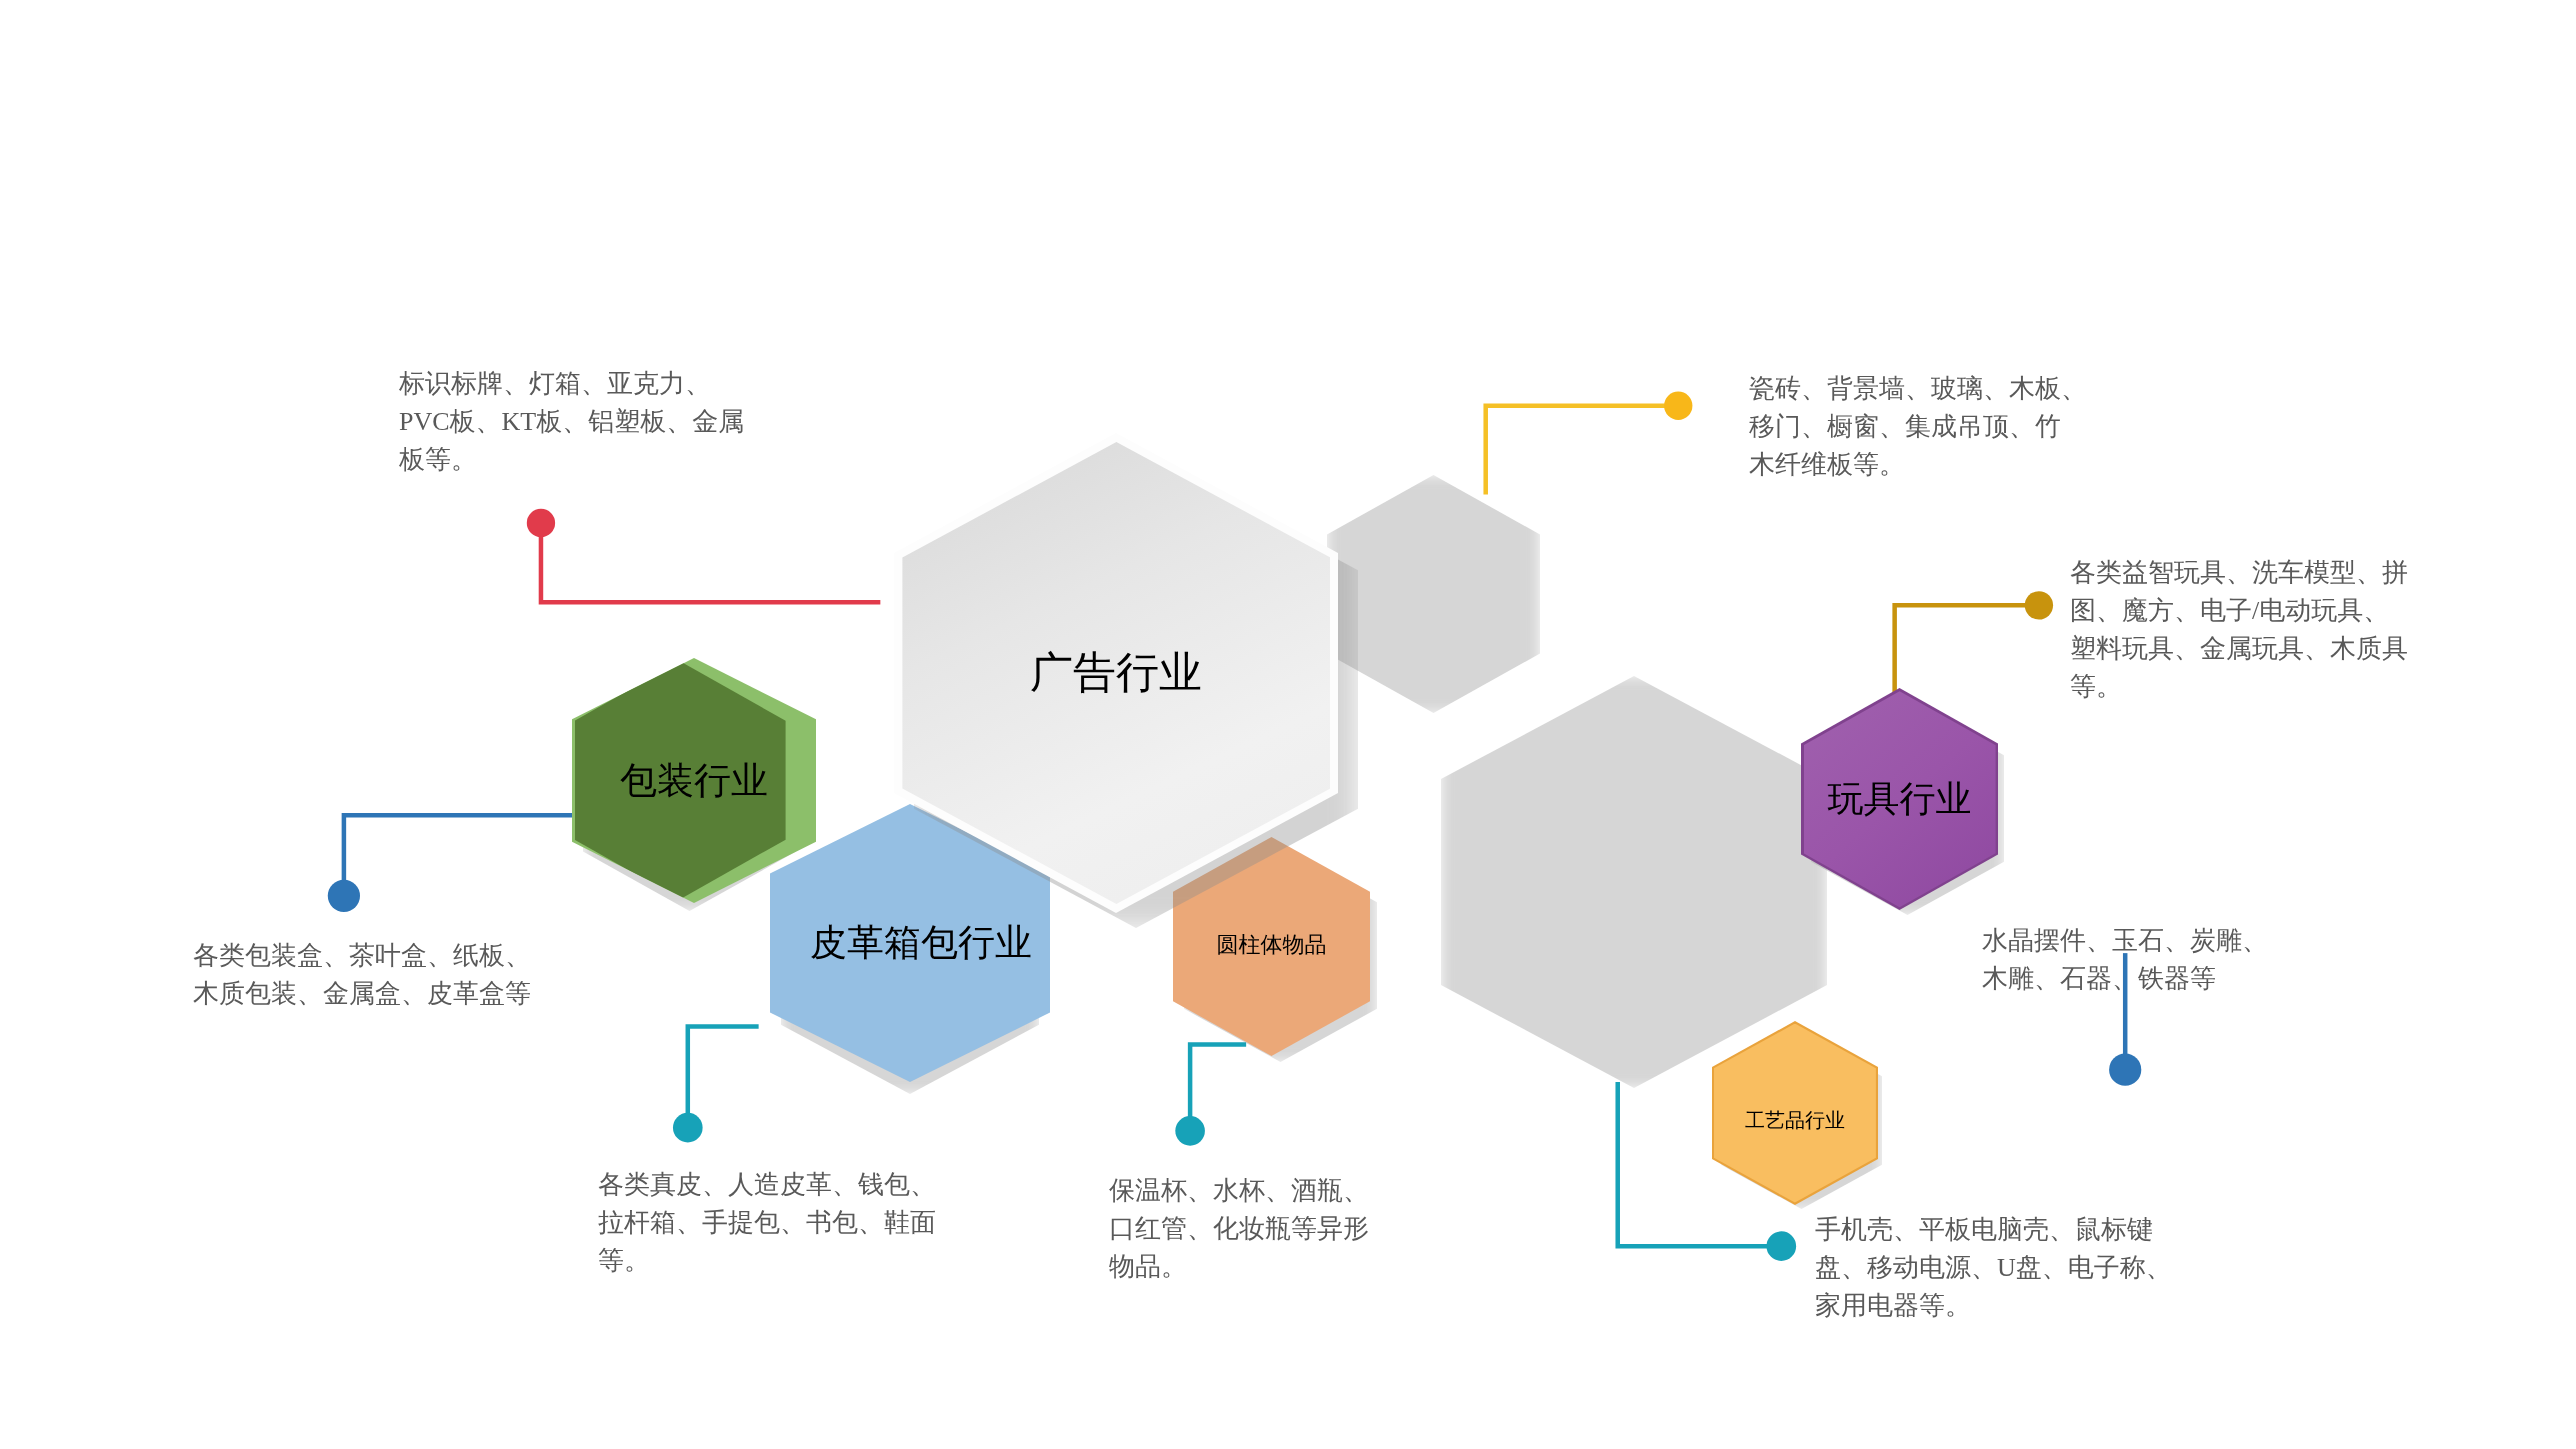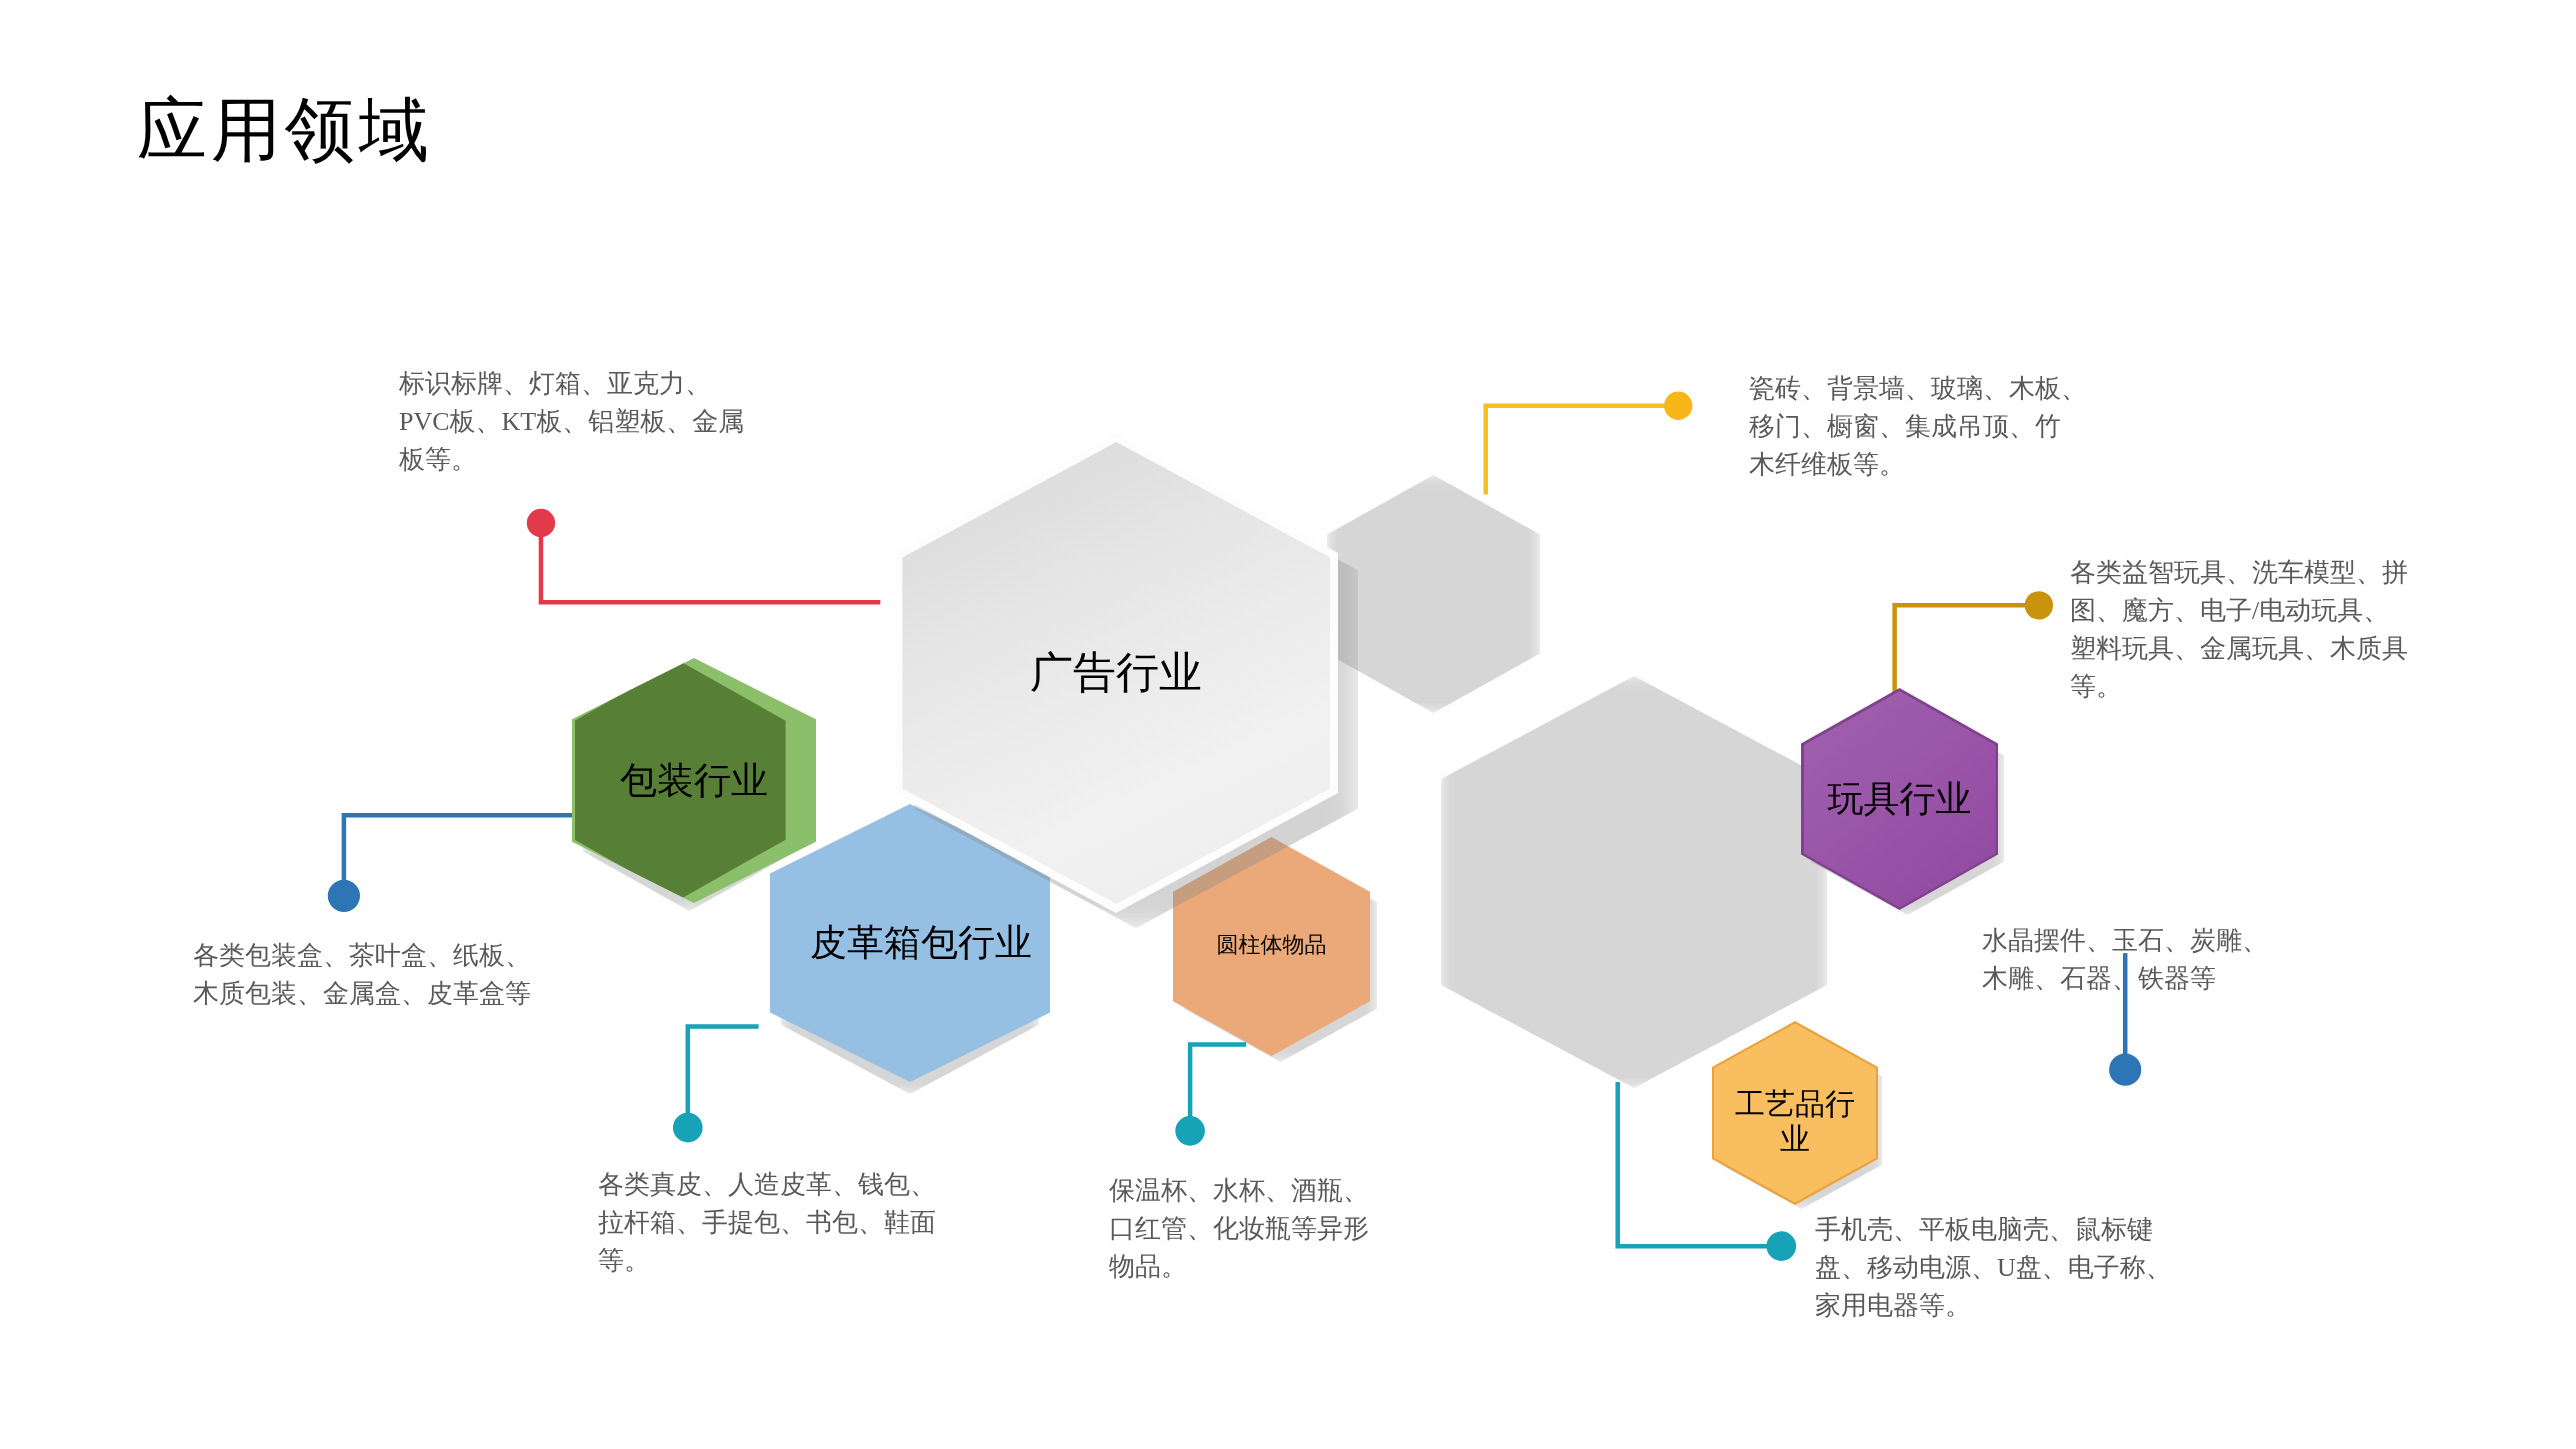--- a/index.html
+++ b/index.html
@@ -58,21 +58,20 @@
     line-height:1.46;
     font-family:"Liberation Serif","DejaVu Serif",serif;
     white-space:pre-line;
   }
 </style>
 </head>
 <body>
 
 <div id="stage">
 
-  <div class="page-title">应用领域</div>
 
   <svg id="connectors" viewBox="0 0 4000 2250" width="2576" height="1449">
 
     <path d="M 840 818 L 840 935 L 1367 935" fill="none" stroke="#E13B4B" stroke-width="7"></path>
     <circle cx="840" cy="812" r="22" fill="#E13B4B"></circle>
 
     <path d="M 2307 768 L 2307 630 L 2590 630" fill="none" stroke="#F5C026" stroke-width="7"></path>
     <circle cx="2606" cy="630" r="22" fill="#F8B719"></circle>
 
     <path d="M 2942 1185 L 2942 940 L 3150 940" fill="none" stroke="#C8930D" stroke-width="7"></path>
@@ -116,21 +115,21 @@
 
   <div class="hexshadow" style="left:1811px;top:702px;width:193px;height:213px;"></div>
   <div class="hex" style="left:1801px;top:688px;width:197px;height:222px;background:#80428E;">
     <div class="hex" style="position:absolute;left:2.6px;top:3.2px;width:192px;height:216px;background:linear-gradient(140deg,#A061AE 0%,#9A55A9 50%,#8E48A0 100%);"></div>
     <div class="hexlabel" style="position:relative;font-size:36px;">玩具行业</div>
   </div>
 
   <div class="hexshadow" style="left:1721px;top:1032px;width:161px;height:177px;"></div>
   <div class="hex" style="left:1712px;top:1021px;width:166px;height:184px;background:#E9A33C;">
     <div class="hex" style="position:absolute;left:1.9px;top:2.6px;width:162px;height:179px;background:#F9BE60;"></div>
-    <div class="hexlabel" style="position:relative;font-size:30px;margin-top:16px;">工艺品行业</div>
+    <div class="hexlabel" style="position:relative;font-size:20px;margin-top:16px;">工艺品行业</div>
   </div>
 
   <div class="hexshadow" style="left:914px;top:451px;width:444px;height:477px;background:rgba(140,140,140,0.38);filter:blur(14px);"></div>
   <div class="hex" style="left:894px;top:433px;width:444px;height:480px;background:#FDFDFD;">
     <div class="hex" style="position:absolute;left:8.4px;top:9px;width:428px;height:462px;background:linear-gradient(155deg,#D7D7D7 0%,#E6E6E6 35%,#F1F1F1 70%,#EDEDED 100%);"></div>
     <div class="hexlabel" style="position:relative;font-size:43px;">广告行业</div>
   </div>
 
   <div class="desc" style="left:399px;top:365px;width:444px;">标识标牌、灯箱、亚克力、
 PVC板、KT板、铝塑板、金属

